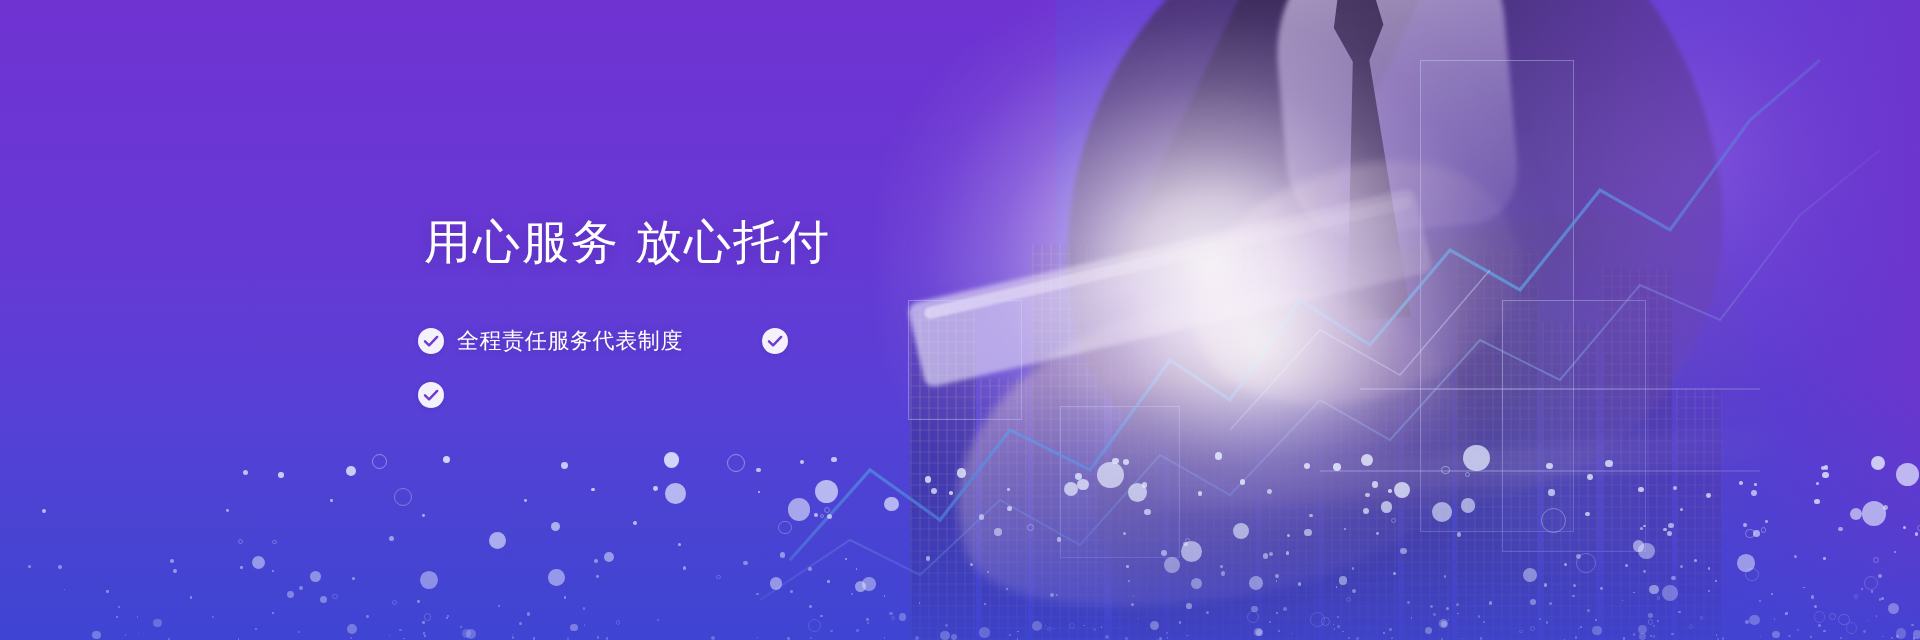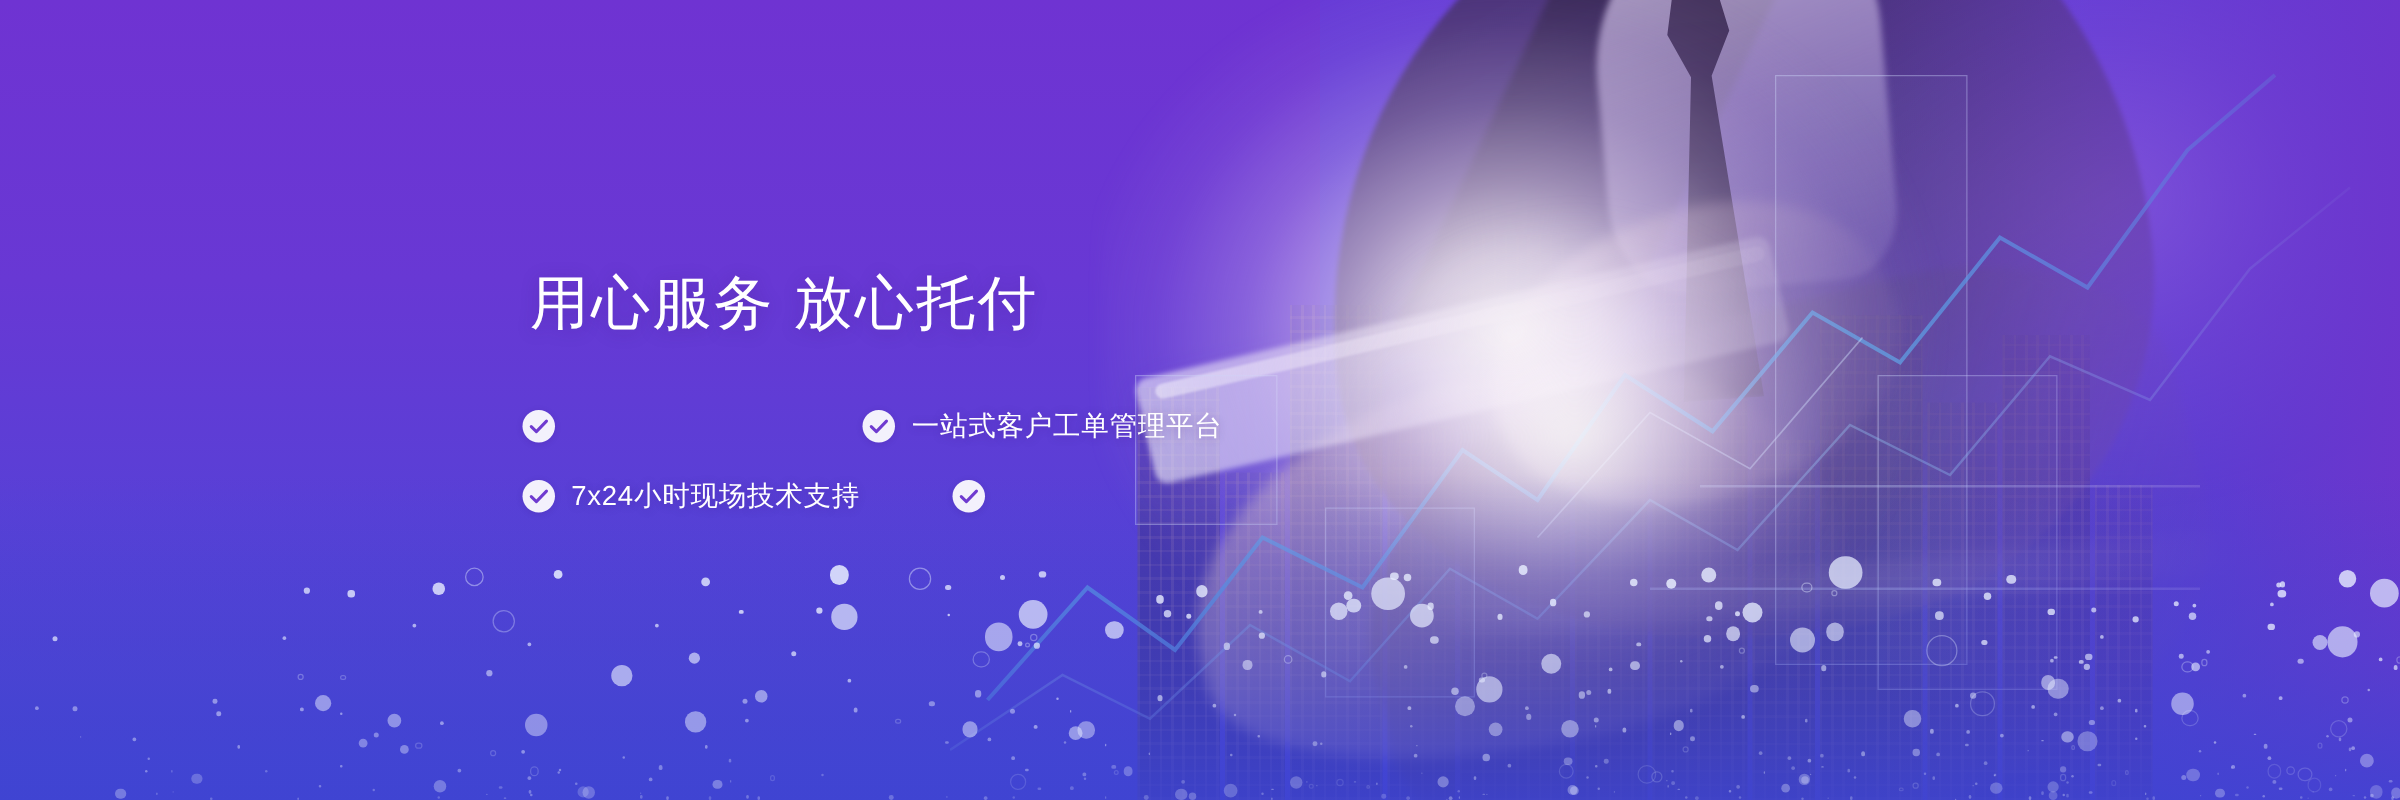--- a/index.html
+++ b/index.html
@@ -677,44 +677,36 @@
 
     <div class="features">
 
       <div class="frow">
         <div class="fitem col1">
           <span class="ficon">
             <svg width="26" height="26" viewBox="0 0 26 26">
               <path d="M7 13.3 L11.1 17.3 L19.2 8.9" fill="none" stroke="#6f3ad0" stroke-width="2.4" stroke-linecap="round" stroke-linejoin="round"></path>
             </svg>
           </span>
-        </div>
-        <div class="fitem">
-          <span class="ficon">
-            <svg width="26" height="26" viewBox="0 0 26 26">
-              <path d="M7 13.3 L11.1 17.3 L19.2 8.9" fill="none" stroke="#6f3ad0" stroke-width="2.4" stroke-linecap="round" stroke-linejoin="round"></path>
-            </svg>
-          </span>
-          <span class="flabel">一站式客户工单管理平台</span>
-        </div>
-      </div>
-
-      <div class="frow">
-        <div class="fitem col1">
-          <span class="ficon">
-            <svg width="26" height="26" viewBox="0 0 26 26">
-              <path d="M7 13.3 L11.1 17.3 L19.2 8.9" fill="none" stroke="#6f3ad0" stroke-width="2.4" stroke-linecap="round" stroke-linejoin="round"></path>
-            </svg>
-          </span>
-          <span class="flabel">7x24小时现场技术支持</span>
+          <span class="flabel">全程责任服务代表制度</span>
         </div>
         <div class="fitem">
           <span class="ficon">
             <svg width="26" height="26" viewBox="0 0 26 26">
               <path d="M7 13.3 L11.1 17.3 L19.2 8.9" fill="none" stroke="#6f3ad0" stroke-width="2.4" stroke-linecap="round" stroke-linejoin="round"></path>
             </svg>
           </span>
         </div>
       </div>
 
+      <div class="frow">
+        <div class="fitem">
+          <span class="ficon">
+            <svg width="26" height="26" viewBox="0 0 26 26">
+              <path d="M7 13.3 L11.1 17.3 L19.2 8.9" fill="none" stroke="#6f3ad0" stroke-width="2.4" stroke-linecap="round" stroke-linejoin="round"></path>
+            </svg>
+          </span>
+        </div>
+      </div>
+
     </div>
   </div>
 </div>
 
 </body></html>

